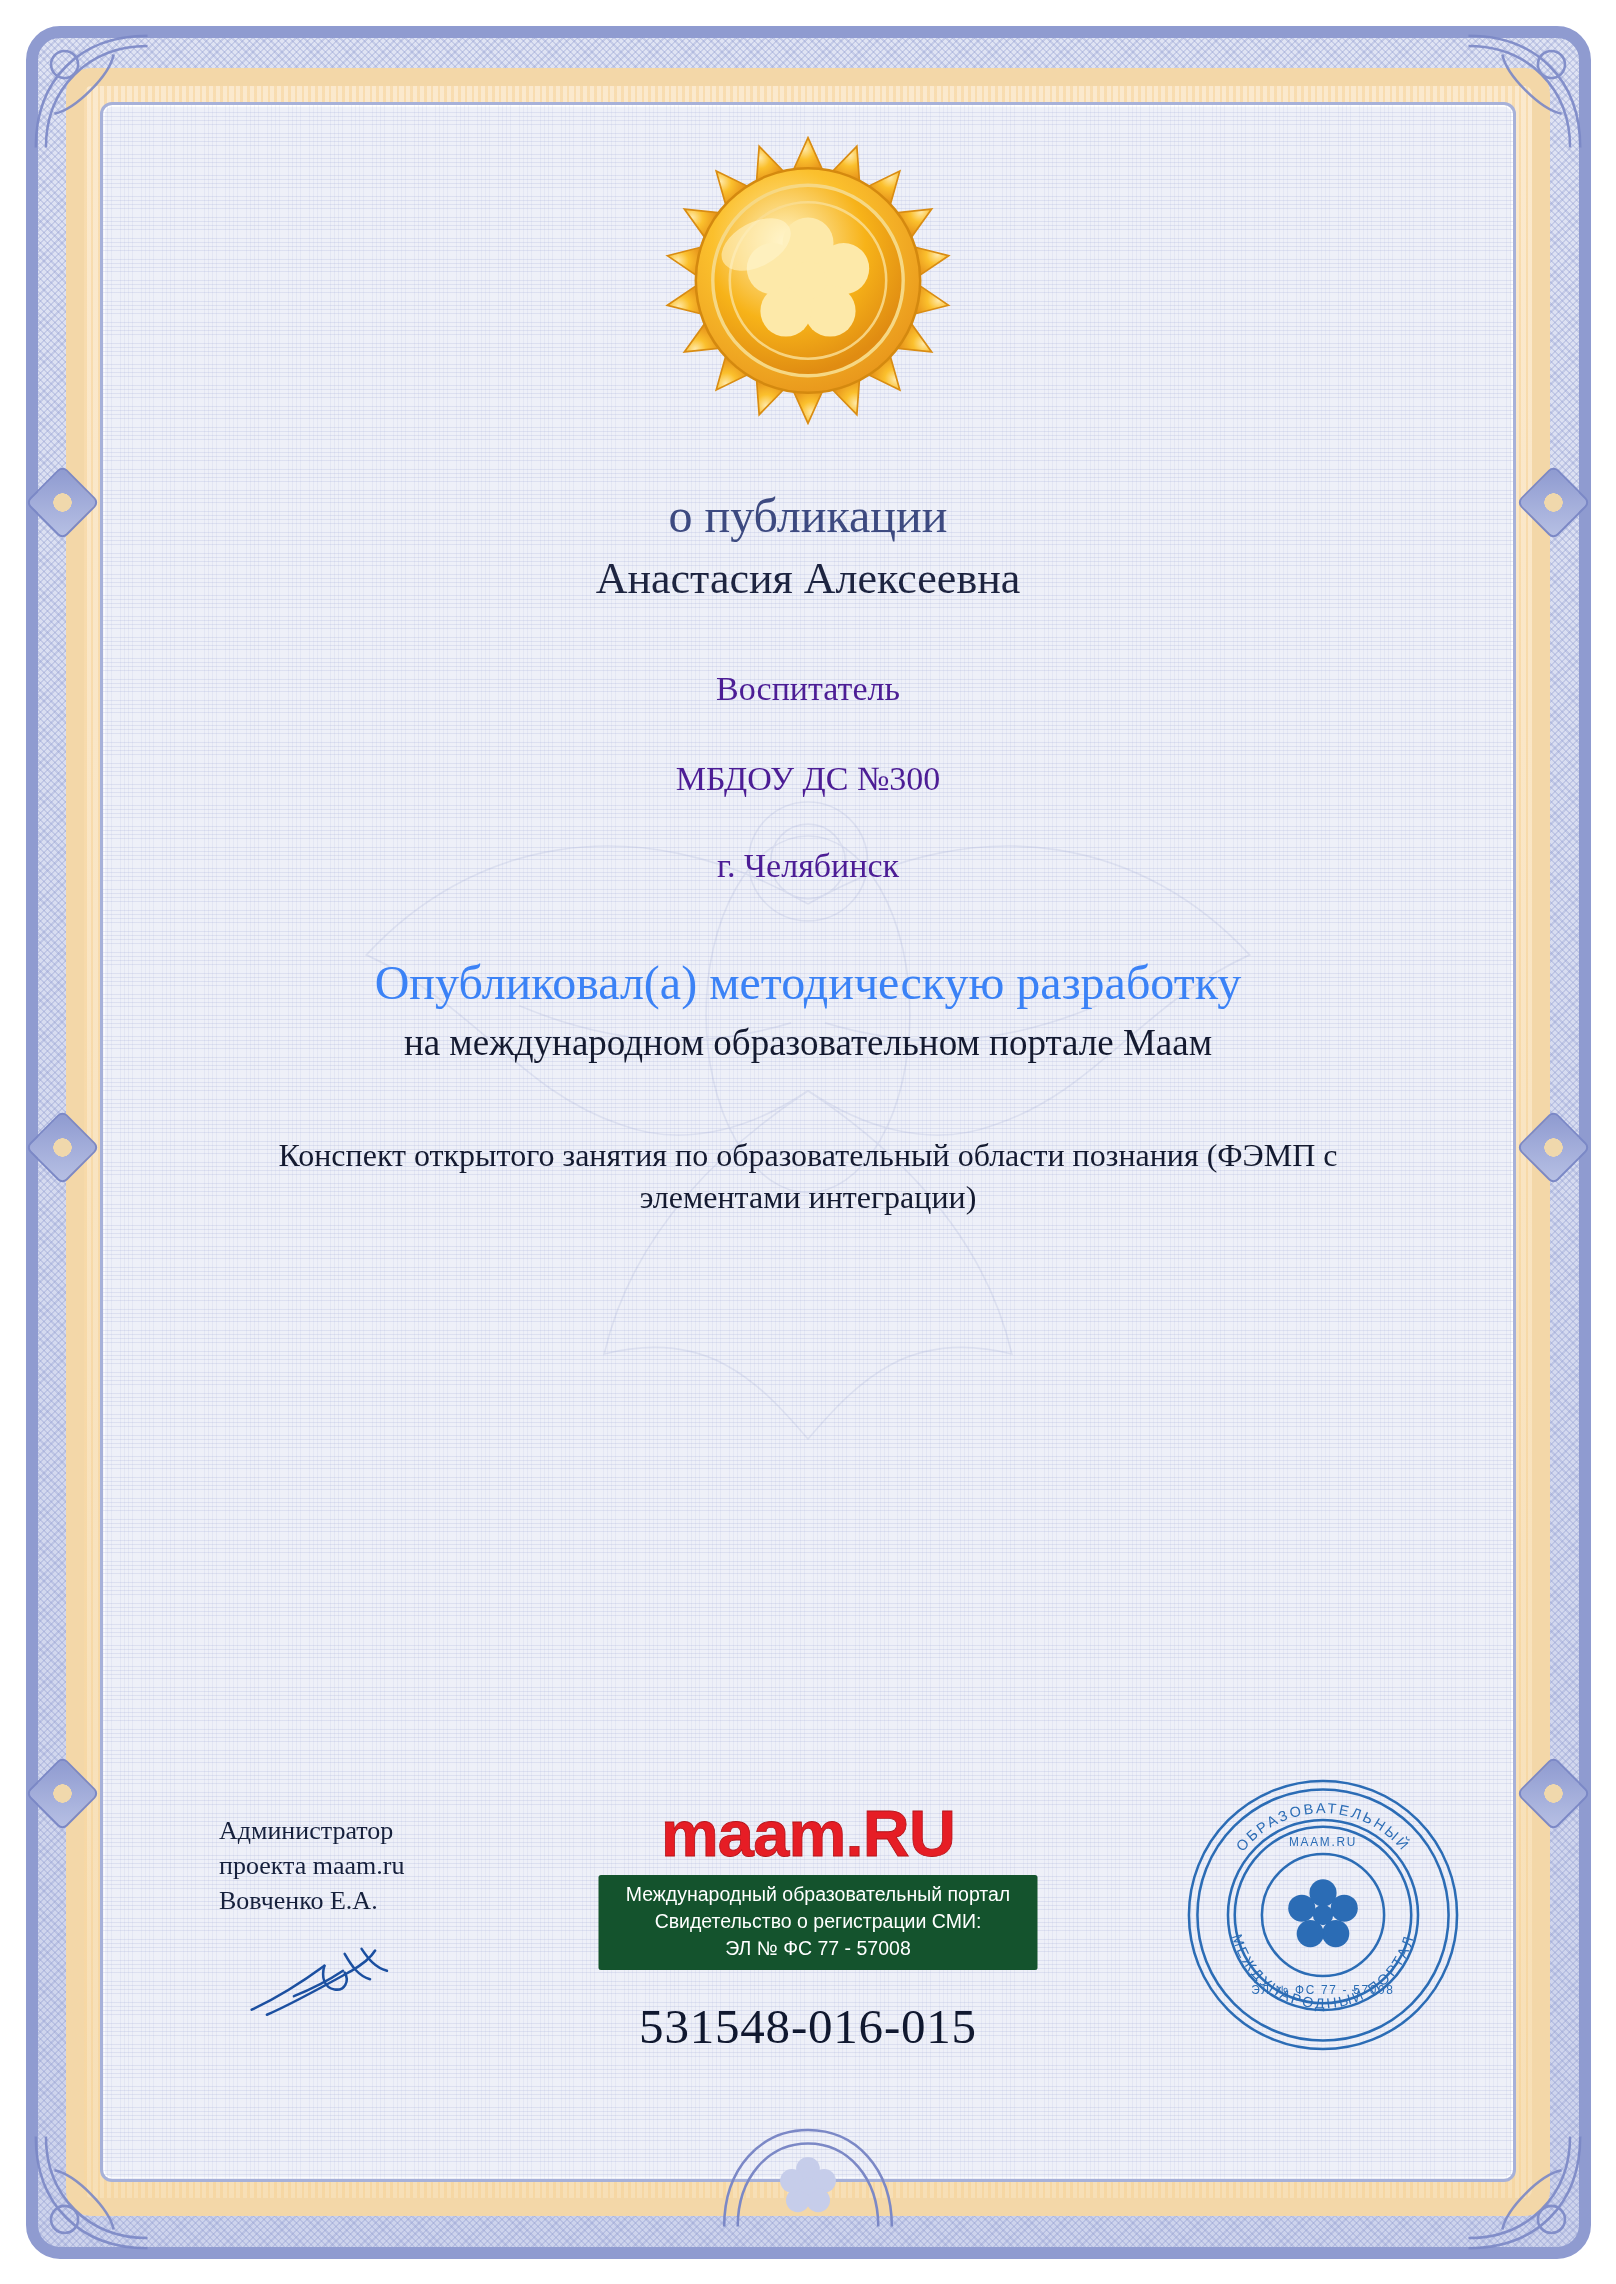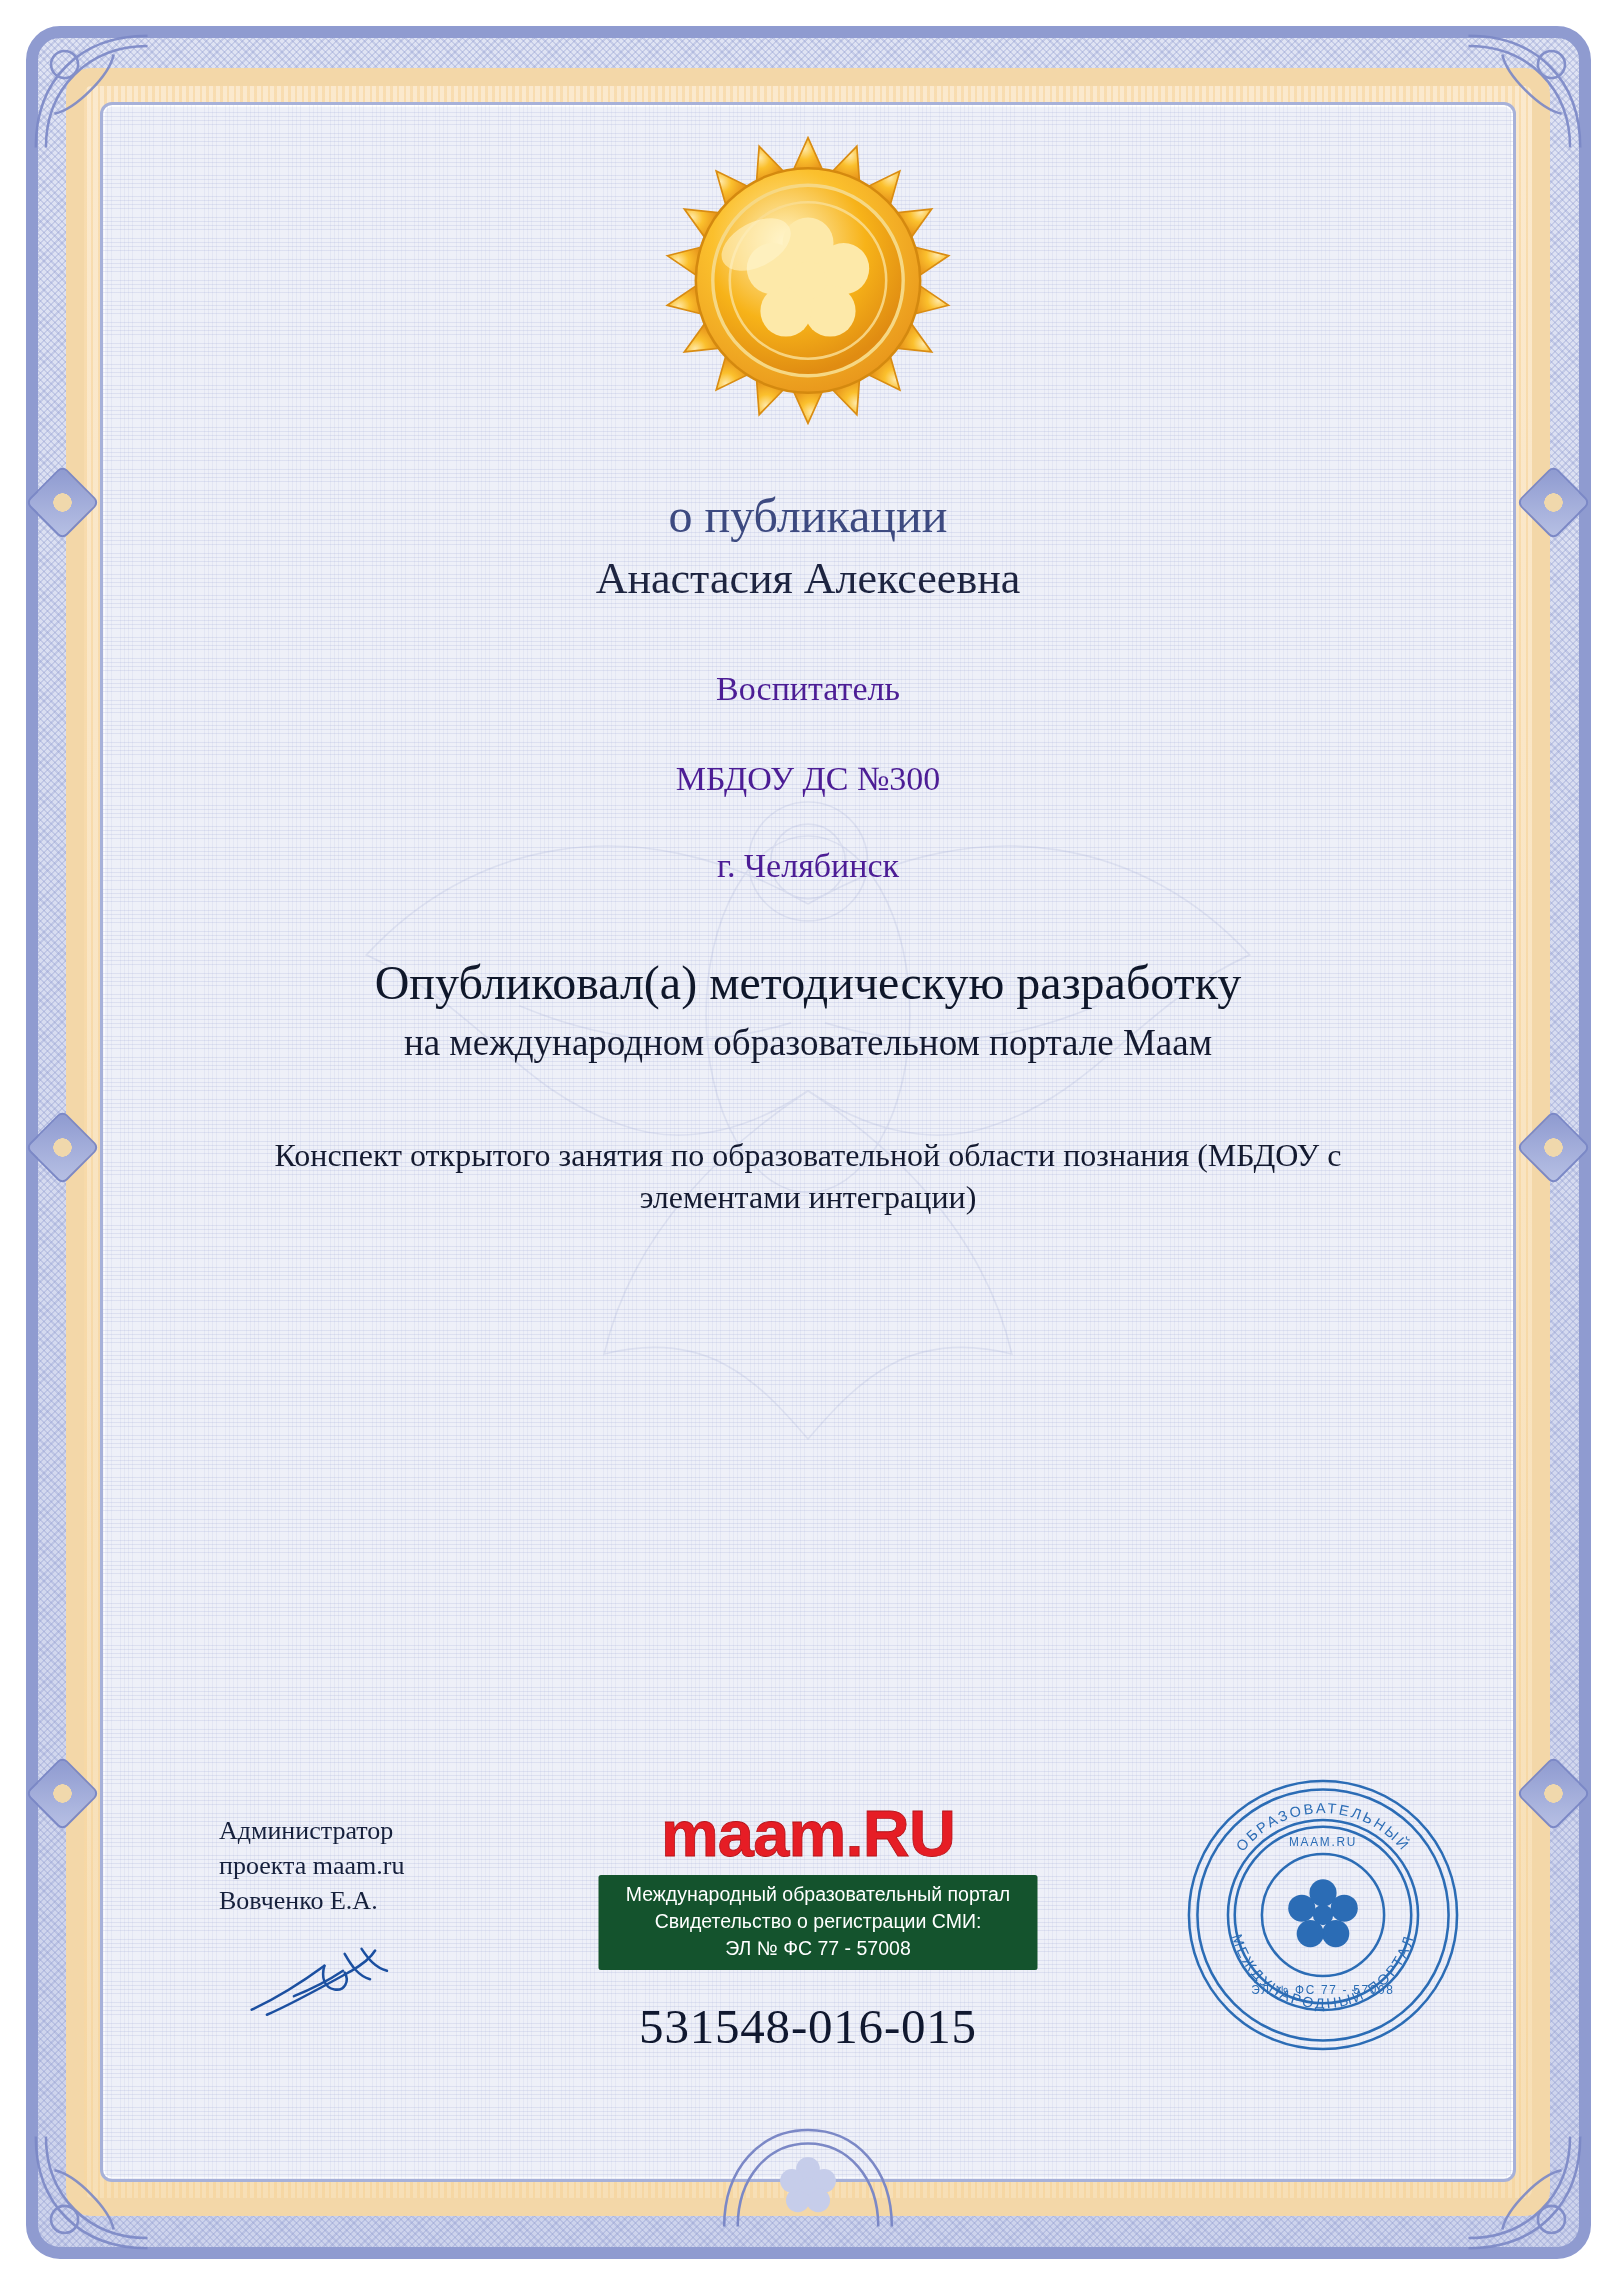--- a/index.html
+++ b/index.html
@@ -201,21 +201,21 @@
     color: #4c1d95;
     margin: 0;
   }
   .role { margin-top: 66px; }
   .org  { margin-top: 52px; }
   .city { margin-top: 49px; }
 
   .statement-1 {
     font-family: "Liberation Serif", serif;
     font-size: 48px;
-    color: #0f172a;
+    color: #3b82f6;
     margin: 70px 0 0 0;
     line-height: 1.15;
   }
   .statement-2 {
     font-family: "Liberation Serif", serif;
     font-size: 37px;
     color: #141a30;
     margin: 12px 0 0 0;
     line-height: 1.15;
   }
@@ -447,21 +447,21 @@
 
     <p class="recipient-first">Анастасия Алексеевна</p>
 
     <p class="role">Воспитатель</p>
     <p class="org">МБДОУ ДС №300</p>
     <p class="city">г. Челябинск</p>
 
     <p class="statement-1">Опубликовал(а) методическую разработку</p>
     <p class="statement-2">на международном образовательном портале Маам</p>
 
-    <p class="work-title">Конспект открытого занятия по образовательной области познания (МБДОУ с элементами интеграции)</p>
+    <p class="work-title">Конспект открытого занятия по образовательный области познания (ФЭМП с элементами интеграции)</p>
 
 
   </div>
 
   <div class="admin-block">
     <div>Администратор</div>
     <div>проекта maam.ru</div>
     <div>Вовченко Е.А.</div>
   </div>
 

